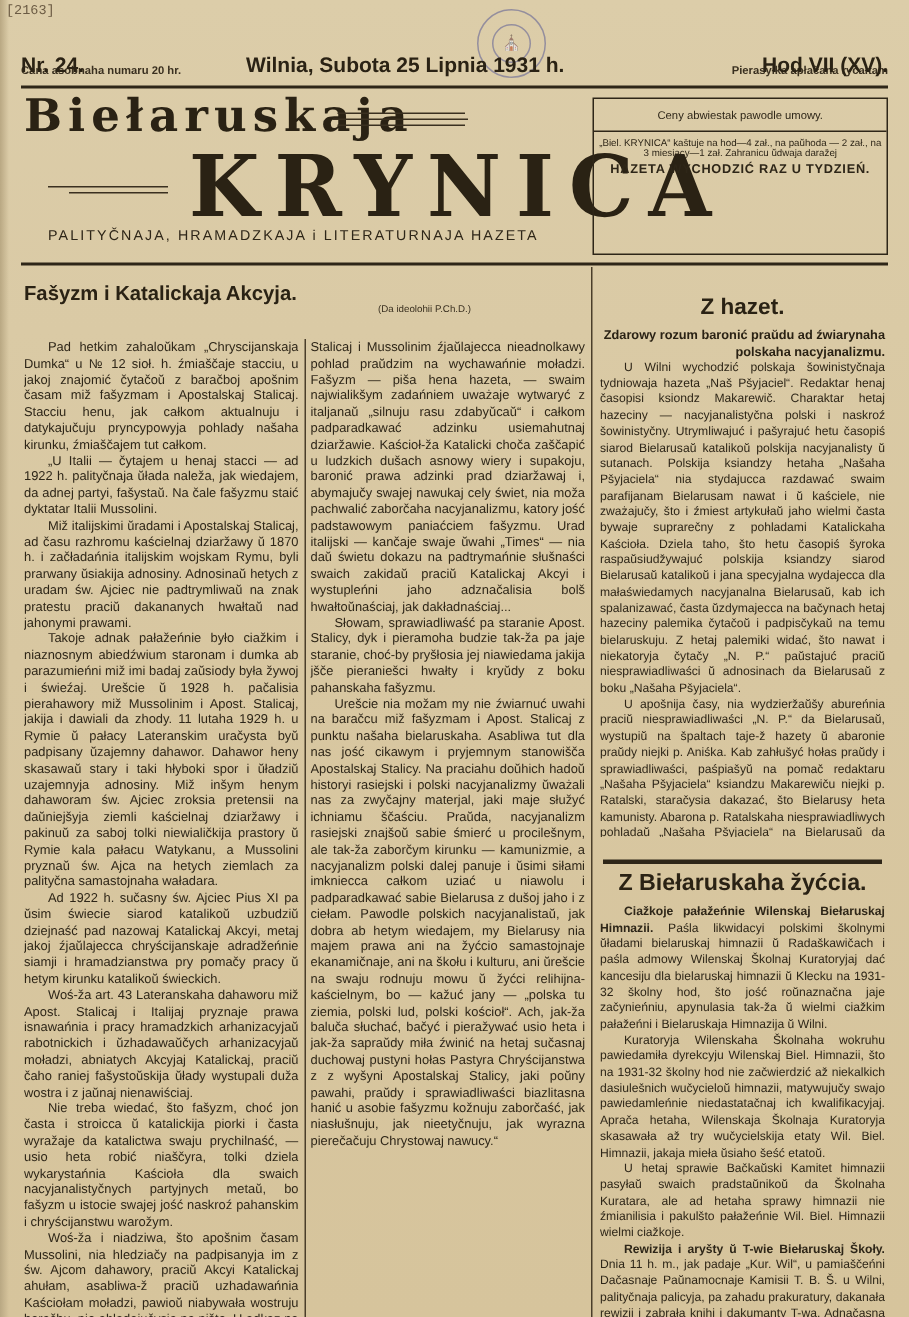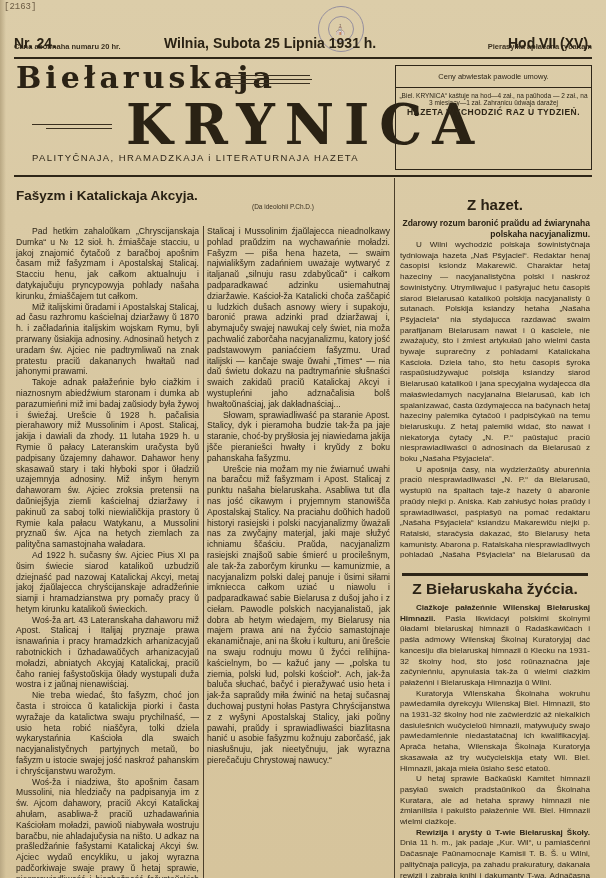--- a/index.html
+++ b/index.html
@@ -93,20 +93,21 @@
     </div>
   </div>
 
   <div class="rule-thick" style="top:175px;"></div>
 
   <div class="article-title">Fašyzm i Katalickaja Akcyja.</div>
   <div class="article-source">(Da ideolohii P.Ch.D.)</div>
 
   <div class="col col-1">
     <p>Pad hetkim zahaloŭkam „Chryscijanskaja Dumka“ u № 12 sioł. h. źmiaščaje stacciu, u jakoj znajomić čytačoŭ z baračboj apošnim časam miž fašyzmam i Apostalskaj Stalicaj. Stacciu henu, jak całkom aktualnuju i datykajučuju pryncypowyja pohlady našaha kirunku, źmiaščajem tut całkom.</p>
+    <p>„U Italii — čytajem u henaj stacci — ad 1922 h. palityčnaja ŭłada naleža, jak wiedajem, da adnej partyi, fašystaŭ. Na čale fašyzmu staić dyktatar Italii Mussolini.</p>
     <p>Miž italijskimi ŭradami i Apostalskaj Stalicaj, ad času razhromu kaścielnaj dziaržawy ŭ 1870 h. i začładańnia italijskim wojskam Rymu, byli prarwany ŭsiakija adnosiny. Adnosinaŭ hetych z uradam św. Ajciec nie padtrymliwaŭ na znak pratestu pracіŭ dakananych hwałtaŭ nad jahonymi prawami.</p>
     <p>Takoje adnak pałažeńnie było ciažkim i niaznosnym abiedźwium staronam i dumka ab parazumieńni miž imi badaj zaŭsiody była žywoj i świeźaj. Urešcie ŭ 1928 h. pačalisia pierahawory miž Mussolinim i Apost. Stalicaj, jakija i dawiali da zhody. 11 lutaha 1929 h. u Rymie ŭ pałacy Lateranskim uračysta byŭ padpisany ŭzajemny dahawor. Dahawor heny skasawaŭ stary i taki hłyboki spor i ŭładziŭ uzajemnyja adnosiny. Miž inšym henym dahaworam św. Ajciec zroksia pretensii na daŭniejšyja ziemli kaścielnaj dziaržawy i pakinuŭ za saboj tolki niewialičkija prastory ŭ Rymie kala pałacu Watykanu, a Mussolini pryznaŭ św. Ajca na hetych ziemlach za palityčna samastojnaha waładara.</p>
     <p>Ad 1922 h. sučasny św. Ajciec Pius XI pa ŭsim świecie siarod katalikoŭ uzbudziŭ dziejnaść pad nazowaj Katalickaj Akcyi, metaj jakoj źjaŭlajecca chryścijanskaje adradžeńnie siamji i hramadzianstwa pry pomačy pracy ŭ hetym kirunku katalikoŭ świeckich.</p>
     <p>Woś-ža art. 43 Lateranskaha dahaworu miž Apost. Stalicaj i Italijaj pryznaje prawa isnawańnia i pracy hramadzkich arhanizacyjaŭ rabotnickich i ŭzhadawaŭčych arhanizacyjaŭ moładzi, abniatych Akcyjaj Katalickaj, pracіŭ čaho raniej fašystoŭskija ŭłady wystupali dužа wostra i z jaŭnaj nienawiściaj.</p>
     <p>Nie treba wiedać, što fašyzm, choć jon časta i stroicca ŭ katalickija piorki i časta wyražaje da katalictwa swaju prychilnaść, — usio heta robić niaščyra, tolki dziela wykarystańnia Kaścioła dla swaich nacyjanalistyčnych partyjnych metaŭ, bo fašyzm u istocie swajej jość naskroź pahanskim i chryścijanstwu warožym.</p>
     <p>Woś-ža i niadziwa, što apošnim časam Mussolini, nia hledziačy na padpisanyja im z św. Ajcom dahawory, pracіŭ Akcyi Katalickaj ahułam, asabliwa-ž pracіŭ uzhadawańnia Kaściołam moładzi, pawioŭ niabywała wostruju baračbu, nie ahladajučysia na ništo. U adkaz na prašledžańnie fašystami Katalickaj Akcyi św. Ajciec wydaŭ encykliku, u jakoj wyrazna padčorkiwaje swaje prawy ŭ hetaj sprawie, niesprawiadliwaść i biazbožnaść fašystoŭskich wystupleńniaŭ, wyražajučy adnačasna swaju hatowaść u baračbie za światuju sprawu pry Božaj pomačy wytrywać da kanca, choć-by jak u pieršych wiekach chryścijanstwa, ad prašledu i hwałtu pryšłosia chawacca ŭ padziamielle.</p>
 
   </div>
   <div class="vrule" style="left:203px; top:226px; height:652px;"></div>
 

